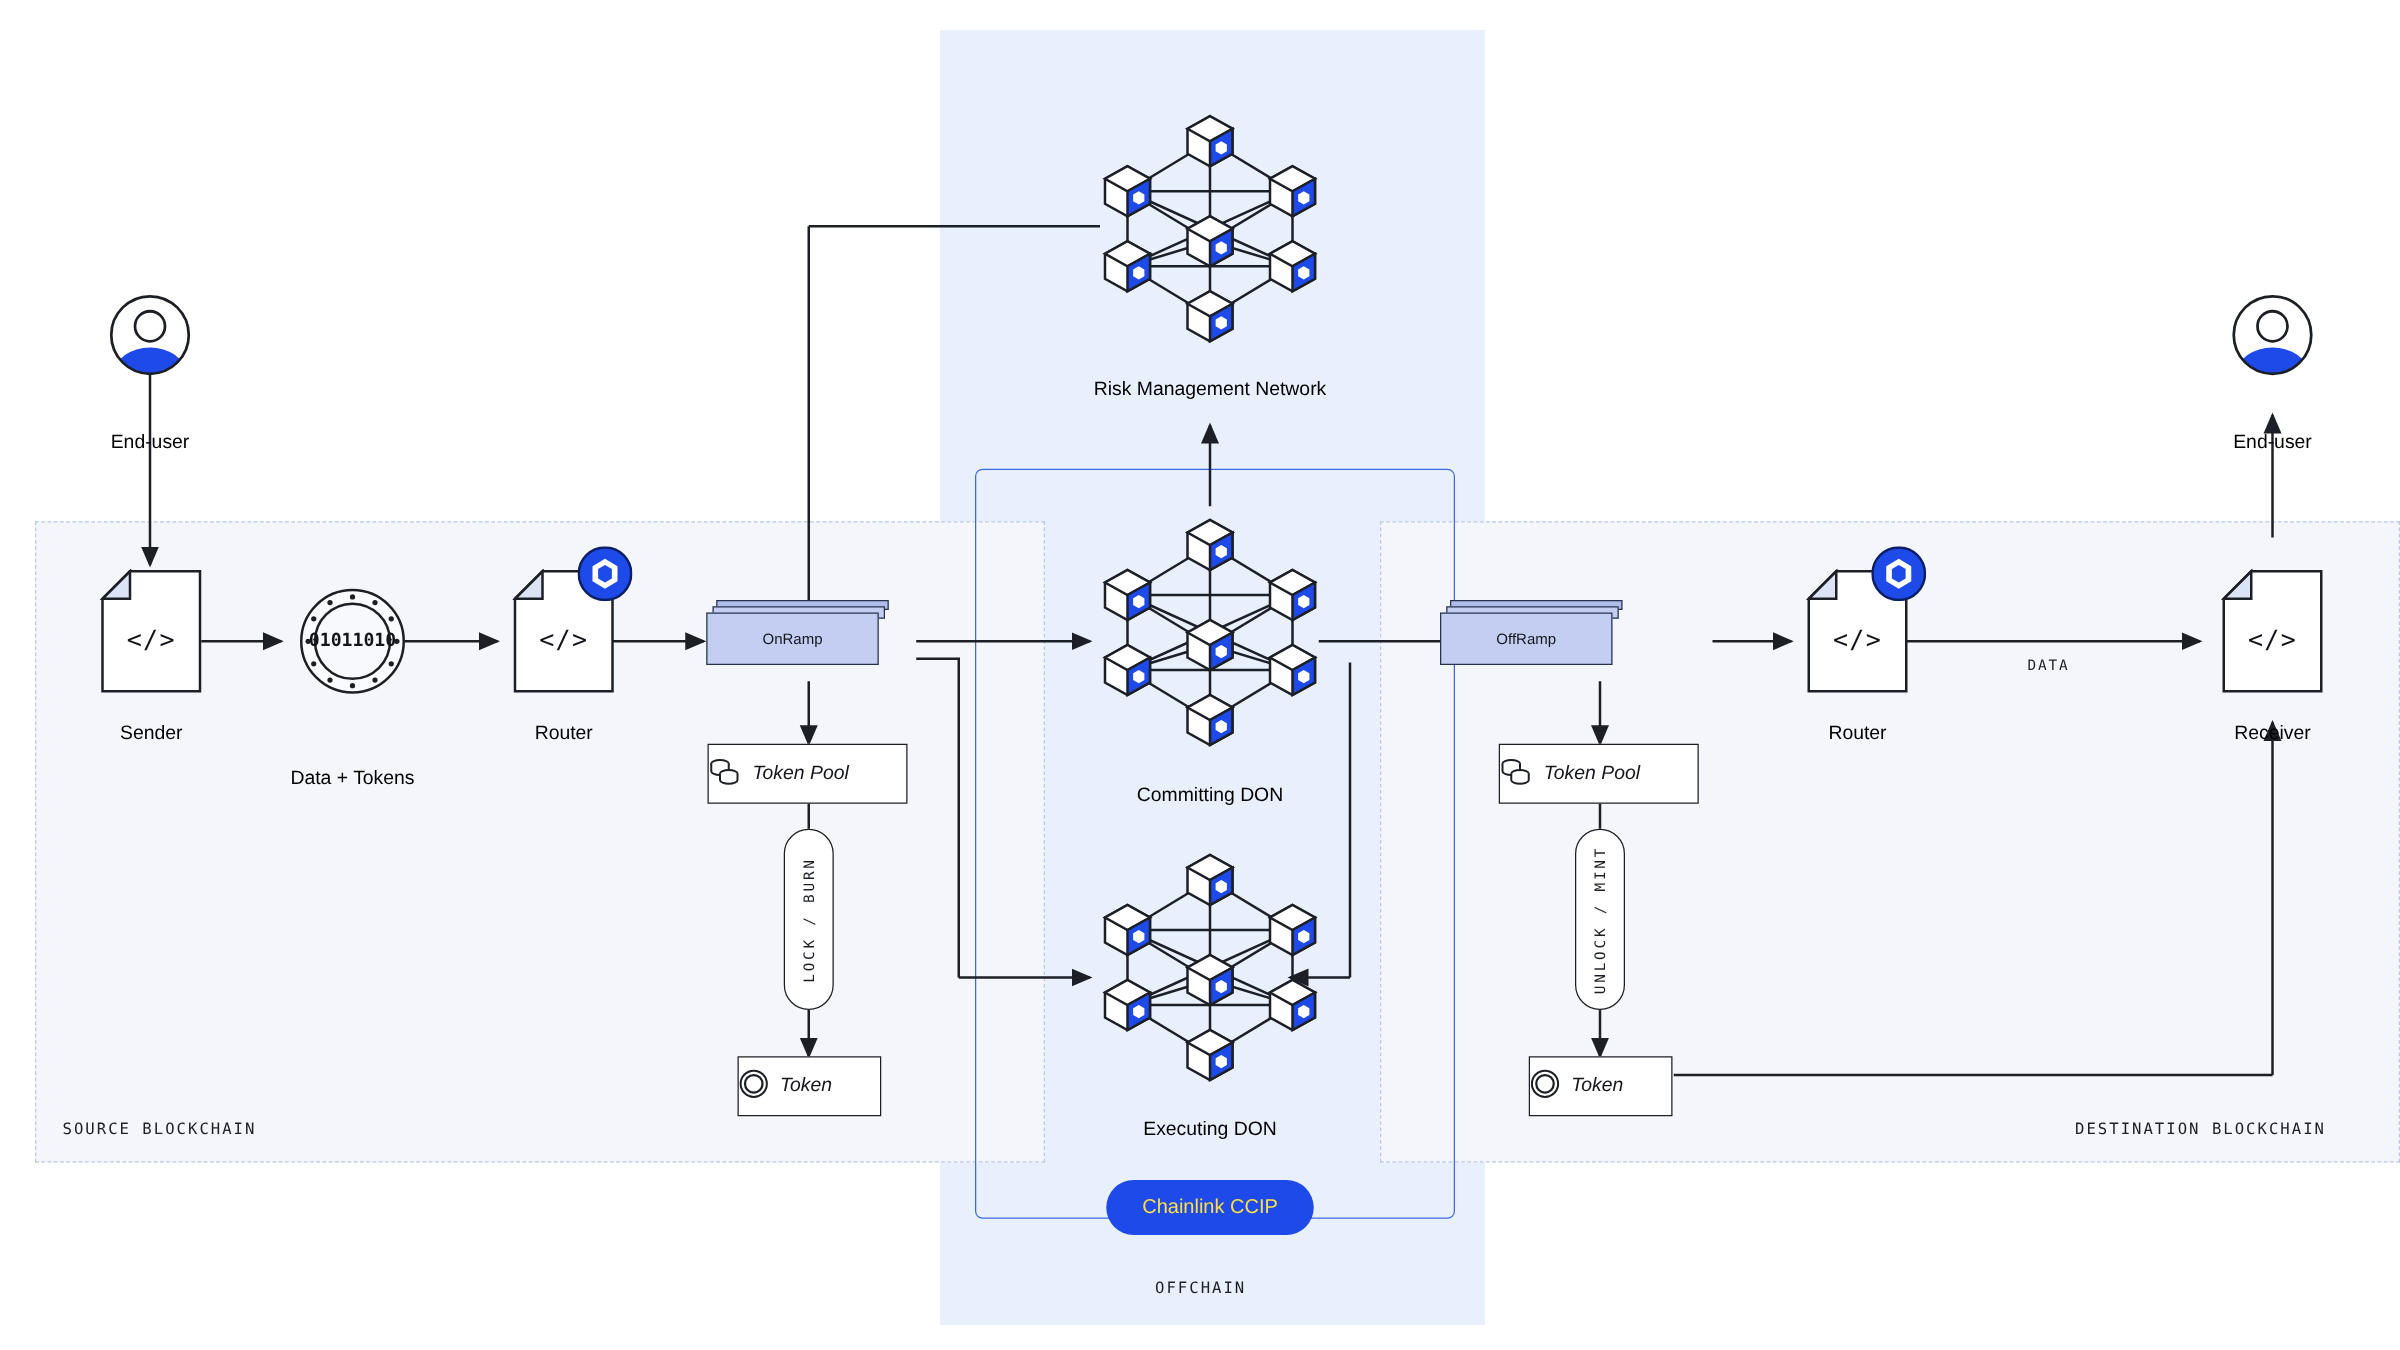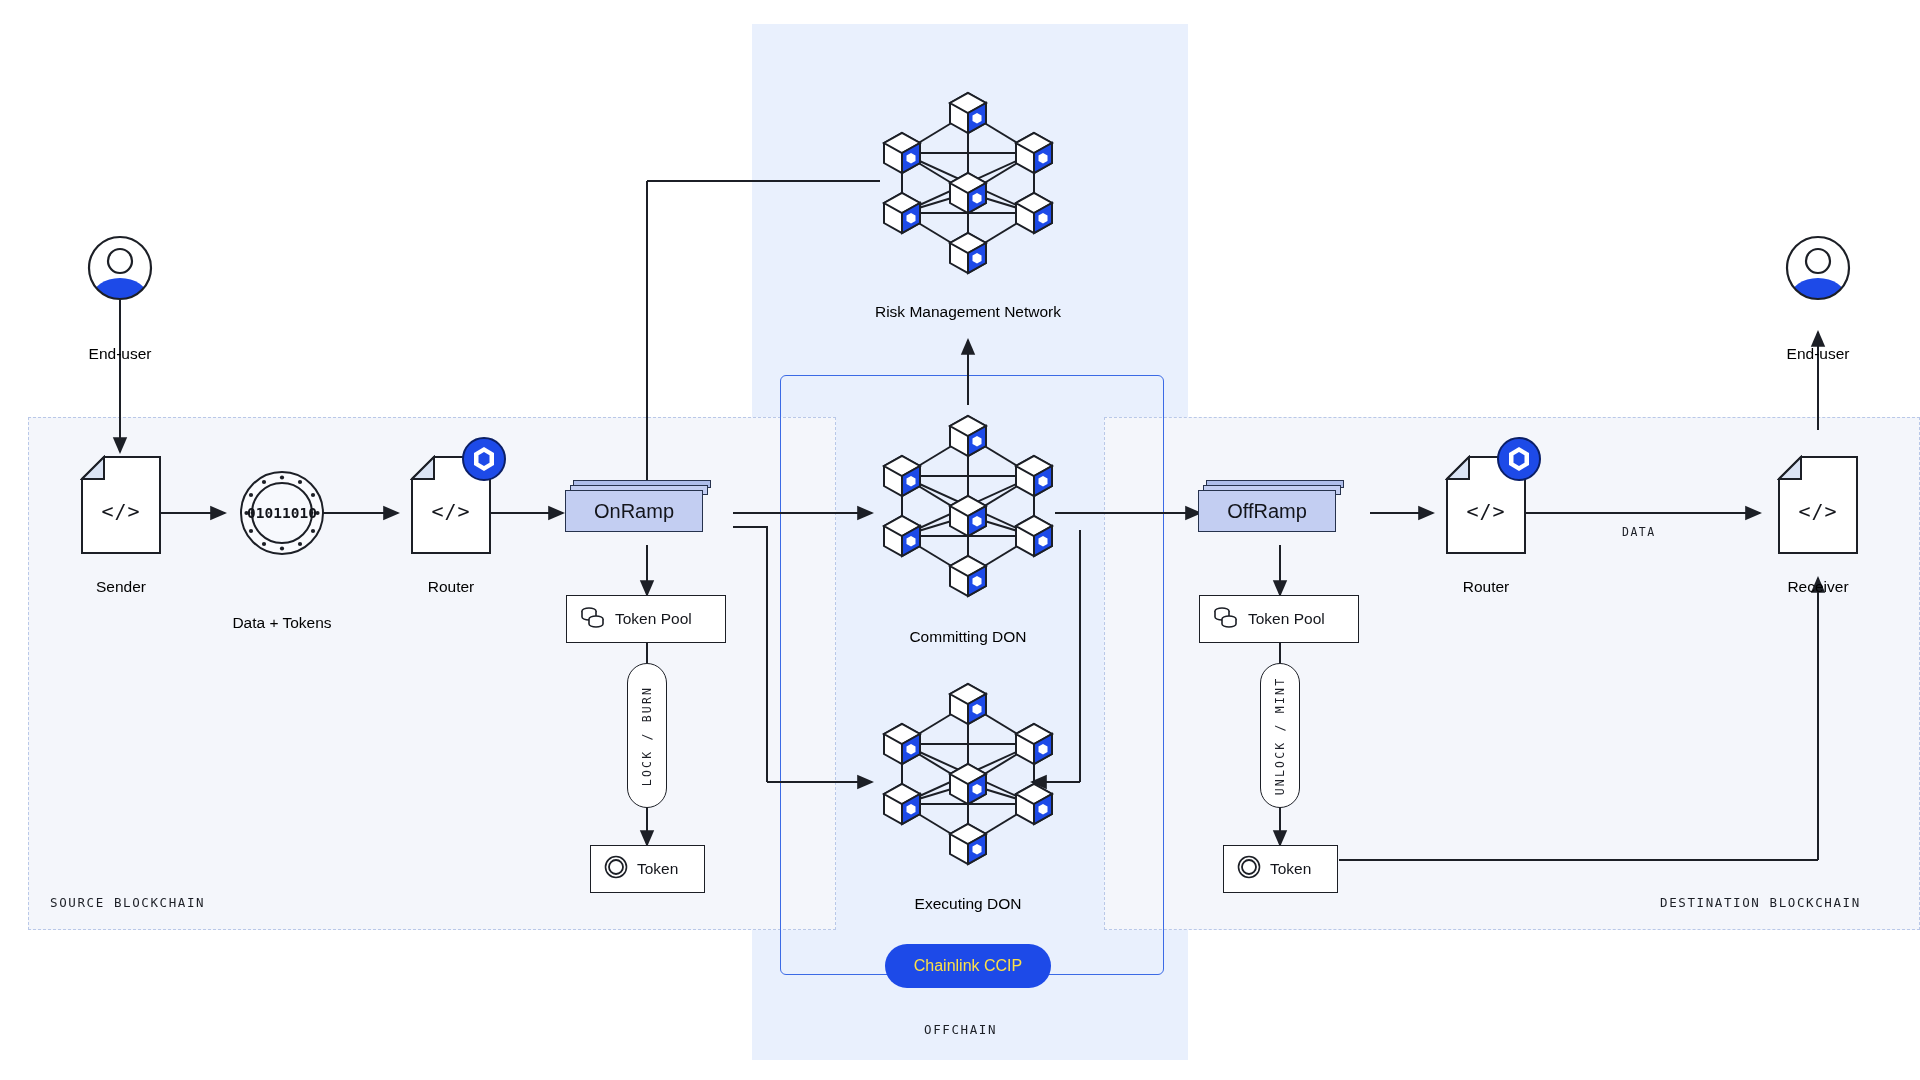--- a/index.html
+++ b/index.html
@@ -54,26 +54,26 @@
 
   
   .ramp{position:absolute;}
   .ramp .stack3{position:absolute;left:8px;top:0;width:138px;height:8px;
       background:#aebdea;border:1.5px solid #26324d;box-sizing:border-box;}
   .ramp .stack2{position:absolute;left:5px;top:5px;width:138px;height:10px;
       background:#c3cef2;border:1.5px solid #26324d;box-sizing:border-box;}
   .ramp .face{position:absolute;left:0;top:10px;width:138px;height:42px;
       background:#c3cef2;border:1.5px solid #26324d;box-sizing:border-box;
       display:flex;align-items:center;justify-content:center;
-      font-size:20px;color:#13151b;}
+      font-size:12px;color:#13151b;}
 
   
   .rectnode{position:absolute;background:#ffffff;border:1.6px solid #1c1f26;
       box-sizing:border-box;display:flex;align-items:center;gap:9px;
-      padding-left:13px;font-size:15.5px;color:#13151b;}
+      font-size:15.5px;color:#13151b;font-style:italic;}
 
   
   .vpill{position:absolute;background:#ffffff;border:1.7px solid #1c1f26;
       border-radius:999px;box-sizing:border-box;}
   .vpill span{position:absolute;left:50%;top:50%;
       transform:translate(-50%,-50%) rotate(-90deg);
       font-family:"DejaVu Sans Mono","Liberation Mono",monospace;
       font-size:11.5px;letter-spacing:2.2px;color:#1c1f26;white-space:nowrap;}
 
   
@@ -458,21 +458,21 @@
           <path d="M0,0 L18,-10 L18,10 L0,20 Z" fill="#1d4ae8" stroke="#1c1f26" stroke-width="2"></path>
           <path d="M9,0 L13.5,2.5 L13.5,8 L9,10.5 L4.5,8 L4.5,2.5 Z" fill="#ffffff"></path>
         </g>
       </g>
     </svg>
   </div>
   <div class="cap" style="left:893px;top:895px;width:150px;">Executing DON</div>
 
   <div class="ccip" style="left:885px;top:944px;width:166px;height:44px;">Chainlink CCIP</div>
 
-  <div class="ramp" style="left:1198px;top:480px;width:156px;height:62px;">
+  <div class="ramp" style="left:1152px;top:480px;width:156px;height:62px;">
     <div class="stack3"></div>
     <div class="stack2"></div>
     <div class="face">OffRamp</div>
   </div>
 
   <div class="rectnode" style="left:1199px;top:595px;width:160px;height:48px;">
     <span>
       <svg viewBox="0 0 26 24" width="26" height="24">
         <ellipse cx="9" cy="6" rx="7" ry="3" fill="#fff" stroke="#1c1f26" stroke-width="1.6"></ellipse>
         <path d="M2,6 L2,12 A7,3 0 0 0 16,12 L16,6" fill="#fff" stroke="#1c1f26" stroke-width="1.6"></path>

